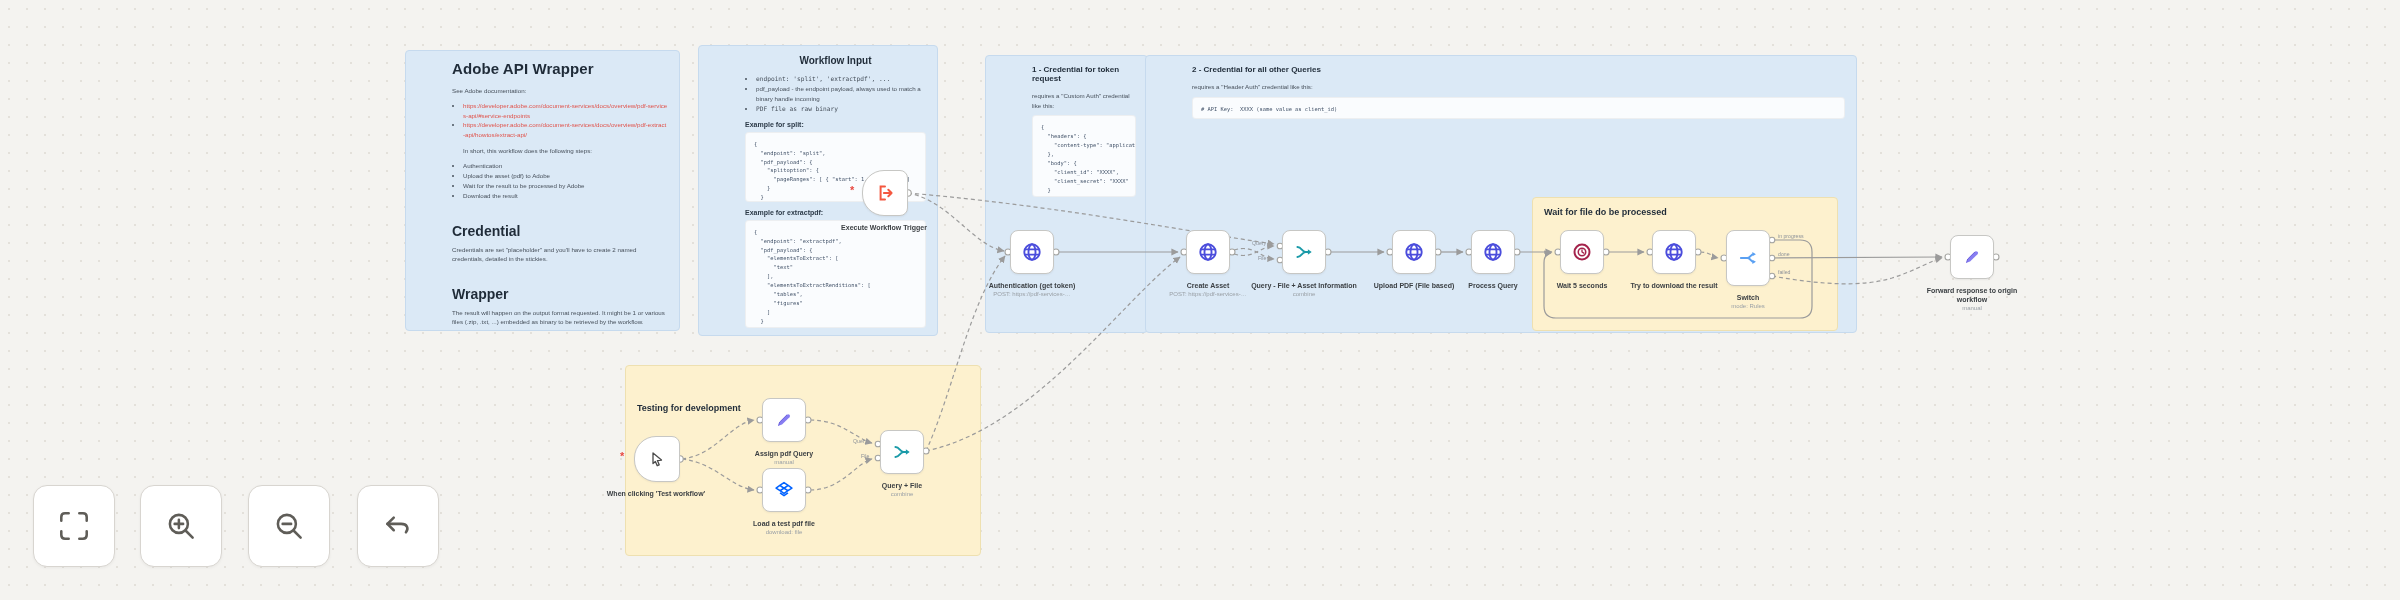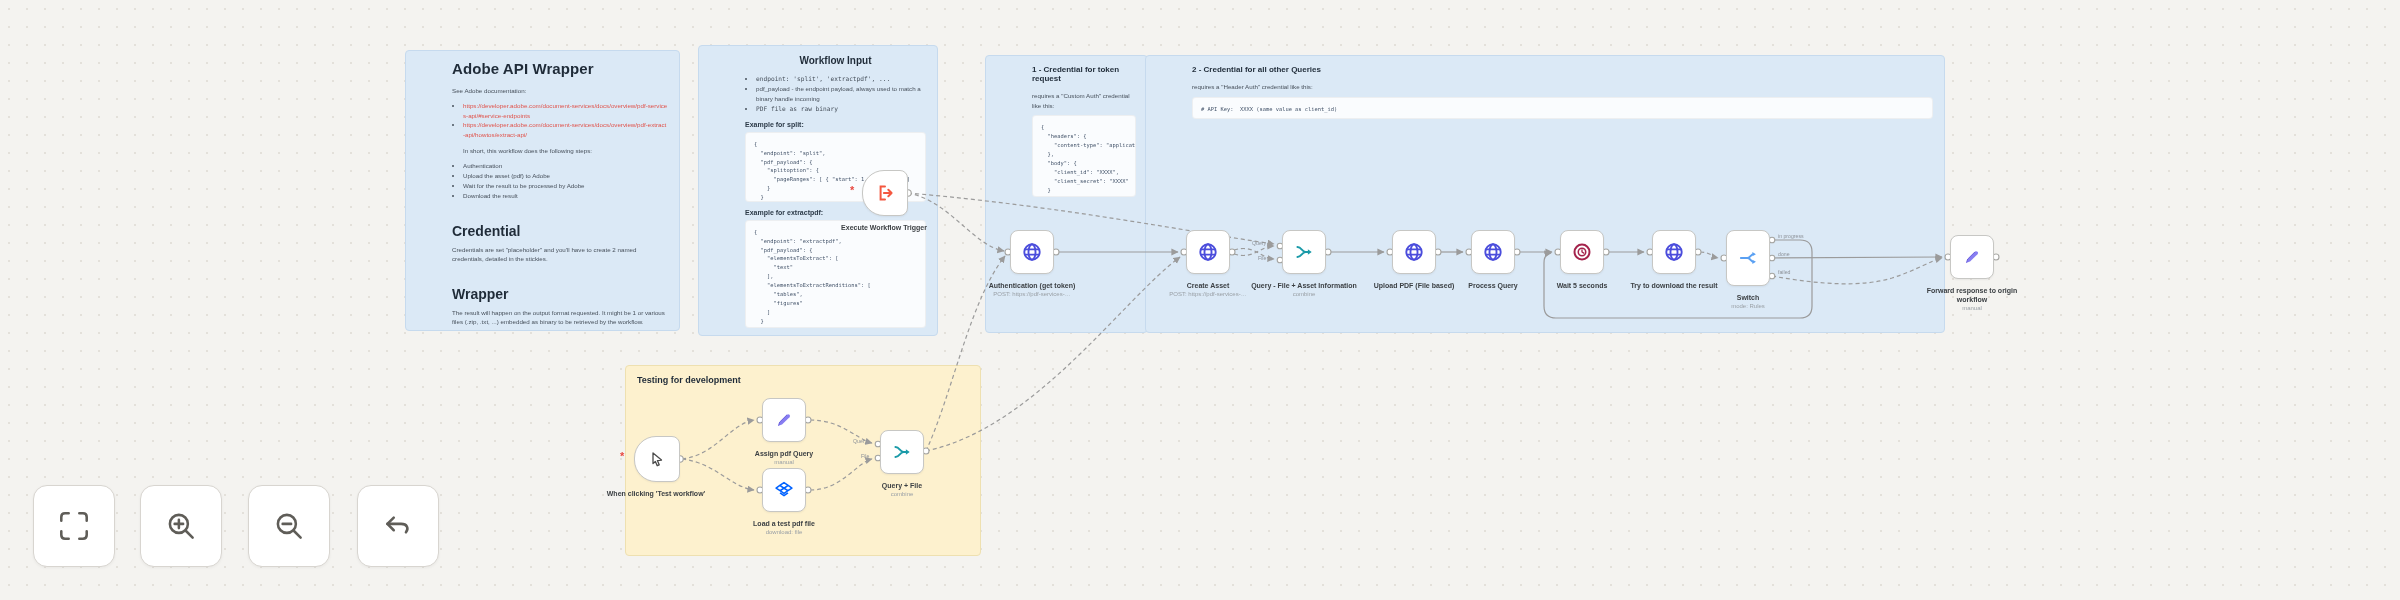--- a/index.html
+++ b/index.html
@@ -123,29 +123,32 @@
   "headers": {
     "content-type": "application/x-www-form-urlencoded"
   },
   "body": {
     "client_id": "XXXX",
     "client_secret": "XXXX"
   }
 }</div>
   </div>
 
-  <div class="sticky blue" style="left:1145px; top:55px; width:800px; height:278px;">
+  <div class="sticky blue" style="left:1145px; top:55px; width:712px; height:278px;">
     <h4>2 - Credential for all other Queries</h4>
     <p>requires a "Header Auth" credential like this:</p>
     <div class="codeblock" style="height:22px;"># API Key:  XXXX (same value as client_id)</div>
   </div>
 
+  <div class="sticky yellow" style="left:1532px; top:197px; width:306px; height:134px;">
+    <h4 style="font-size:9px;">Wait for file do be processed</h4>
+  </div>
 
   <div class="sticky yellow" style="left:625px; top:365px; width:356px; height:191px;">
-    <h4 style="font-size:9px;">Testing for development</h4>
+    <h4 style="font-size:9px;margin-top:28px;">Testing for development</h4>
   </div>
 
   <svg id="wires" width="2400" height="600">
     <defs>
       <marker id="arr" markerWidth="7" markerHeight="7" refX="5.5" refY="3" orient="auto">
         <path d="M0,0 L6,3 L0,6 z" fill="#9b9b9b"></path>
       </marker>
     </defs>
 
     <path class="wire dashed" d="M908,193 C 950,201 972,245 1004,251" marker-end="url(#arr)"></path>

